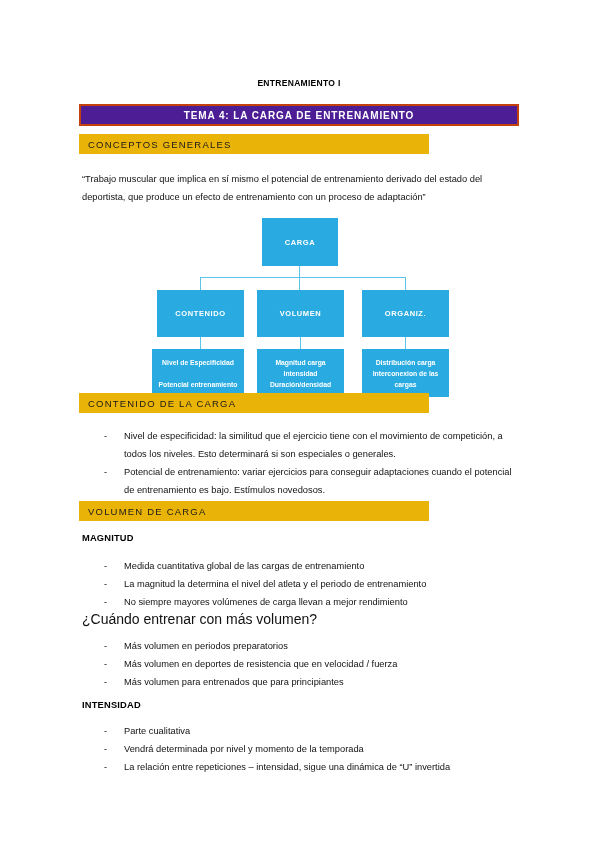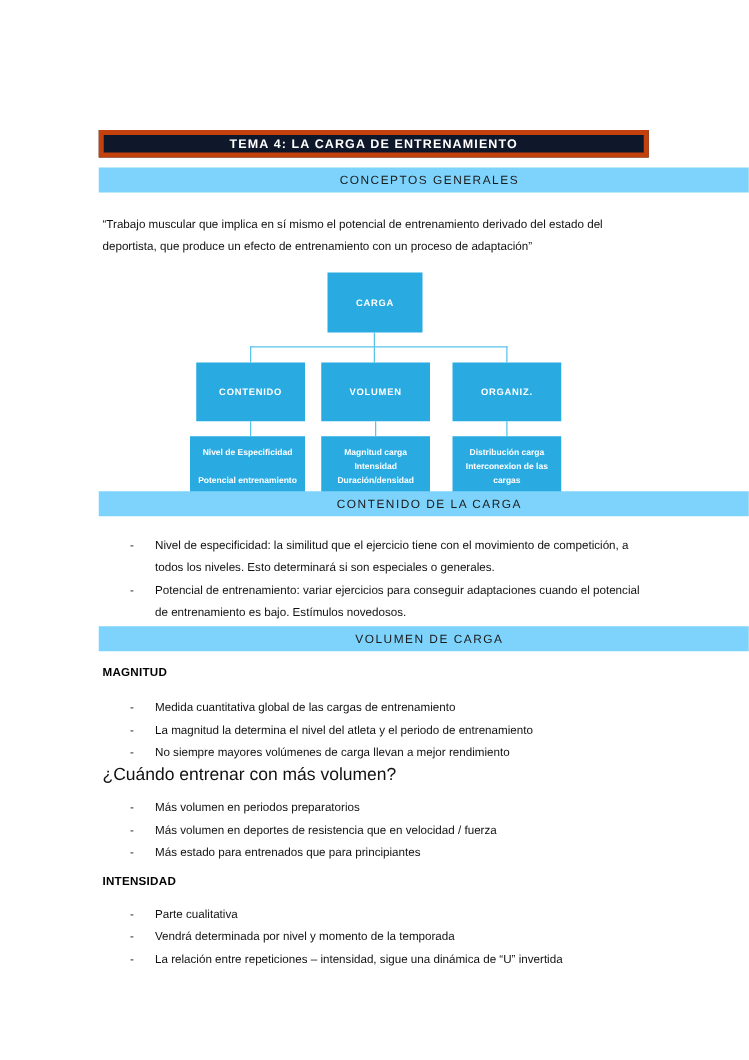--- a/index.html
+++ b/index.html
@@ -35,45 +35,44 @@
     color: #000;
   }
 
   
   .title-bar {
     position: absolute;
     left: 79px;
     top: 104px;
     width: 440px;
     height: 22px;
-    background: #0f172a;
-    border: 4px solid #c2410c;
+    background: #4c1d95;
+    border: 2px solid #c2410c;
     box-sizing: border-box;
     display: flex;
     align-items: center;
     justify-content: center;
   }
   .title-bar-text {
     color: #ffffff;
     font-size: 10px;
     font-weight: bold;
     letter-spacing: 0.9px;
   }
 
   
   .section-bar {
     position: absolute;
     left: 79px;
-    width: 520px;
+    width: 350px;
     height: 20px;
-    background: #7dd3fc;
+    background: #eab308;
     box-sizing: border-box;
     display: flex;
     align-items: center;
-    justify-content: center;
   }
   .section-bar-text {
     padding-left: 9px;
     font-size: 9.5px;
     font-weight: normal;
     letter-spacing: 1.2px;
     color: #1a1a1a;
   }
 
   
@@ -182,20 +181,21 @@
     background: #5BC4EA;
   }
   .conn-v { width: 1px; }
   .conn-h { height: 1px; }
 </style>
 </head>
 <body>
 
 <div class="page">
 
+  <div class="running-head">ENTRENAMIENTO I</div>
 
   <div class="title-bar">
     <span class="title-bar-text">TEMA 4: LA CARGA DE ENTRENAMIENTO</span>
   </div>
 
   <div class="section-bar" style="top:134px;">
     <span class="section-bar-text">CONCEPTOS GENERALES</span>
   </div>
 
   <div class="quote">“Trabajo muscular que implica en sí mismo el potencial de entrenamiento derivado del estado del deportista, que produce un efecto de entrenamiento con un proceso de adaptación”</div>
@@ -283,21 +283,21 @@
     <p class="bullet">
       <span class="dash">-</span>
       <span>Más volumen en periodos preparatorios</span>
     </p>
     <p class="bullet">
       <span class="dash">-</span>
       <span>Más volumen en deportes de resistencia que en velocidad / fuerza</span>
     </p>
     <p class="bullet">
       <span class="dash">-</span>
-      <span>Más estado para entrenados que para principiantes</span>
+      <span>Más volumen para entrenados que para principiantes</span>
     </p>
   </div>
 
   <div class="subhead" style="top:700px;text-align:center;">INTENSIDAD</div>
 
   <div class="bullets" style="top:722px;">
     <p class="bullet">
       <span class="dash">-</span>
       <span>Parte cualitativa</span>
     </p>

